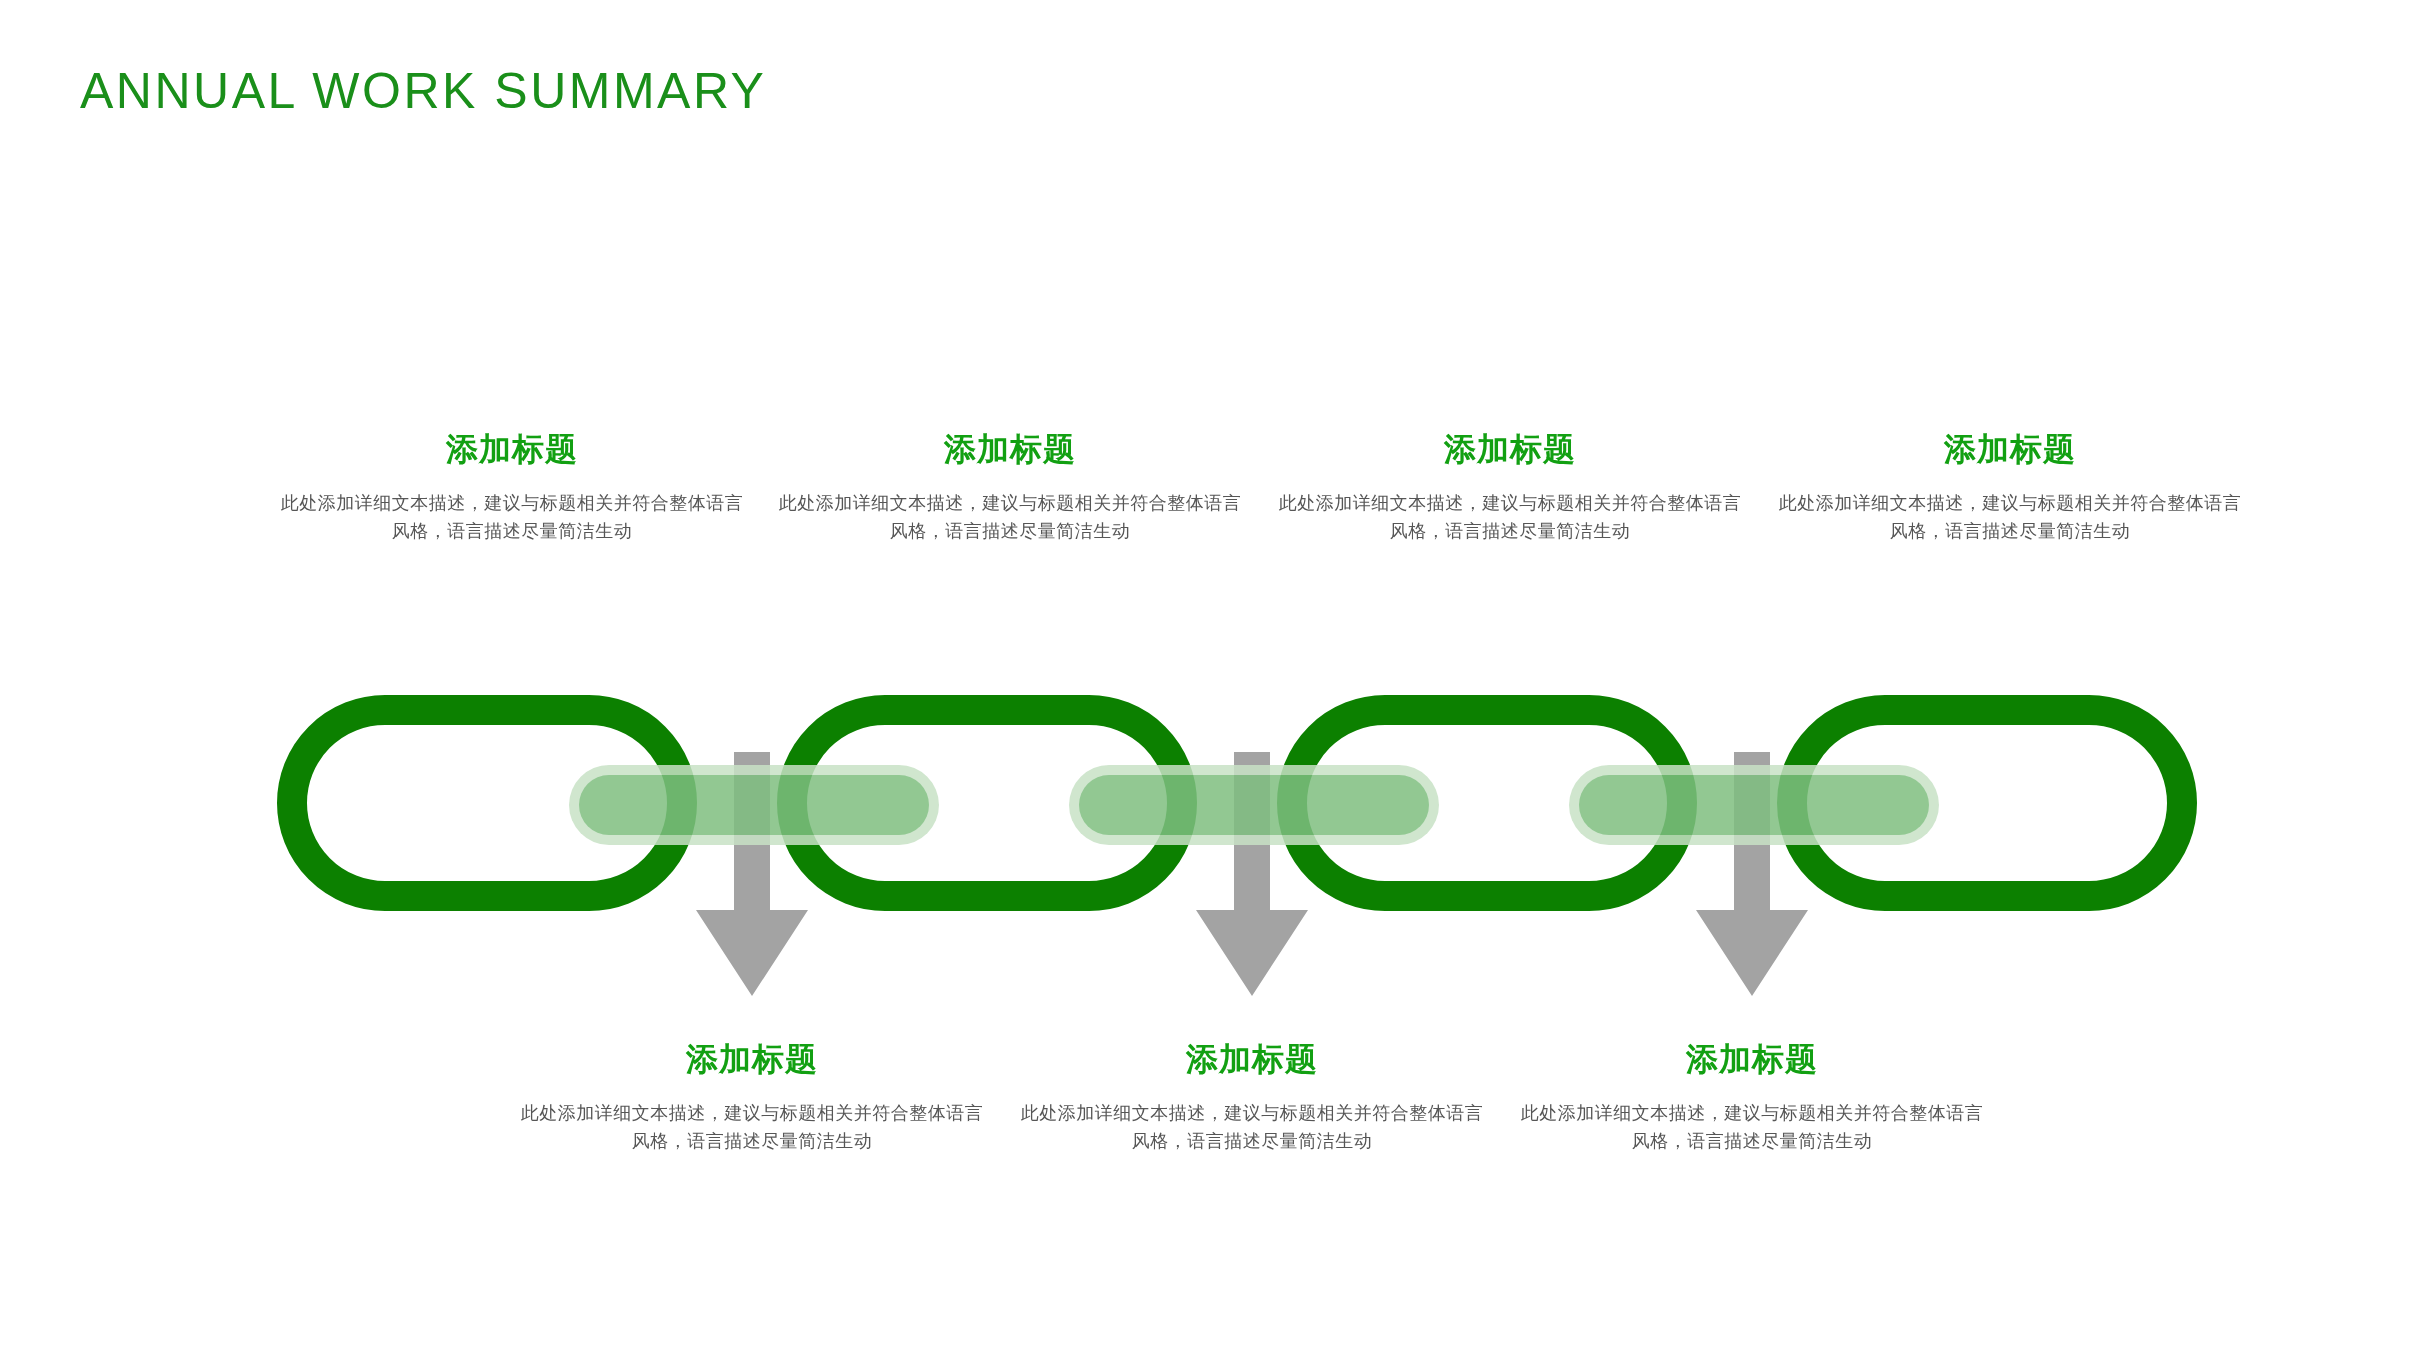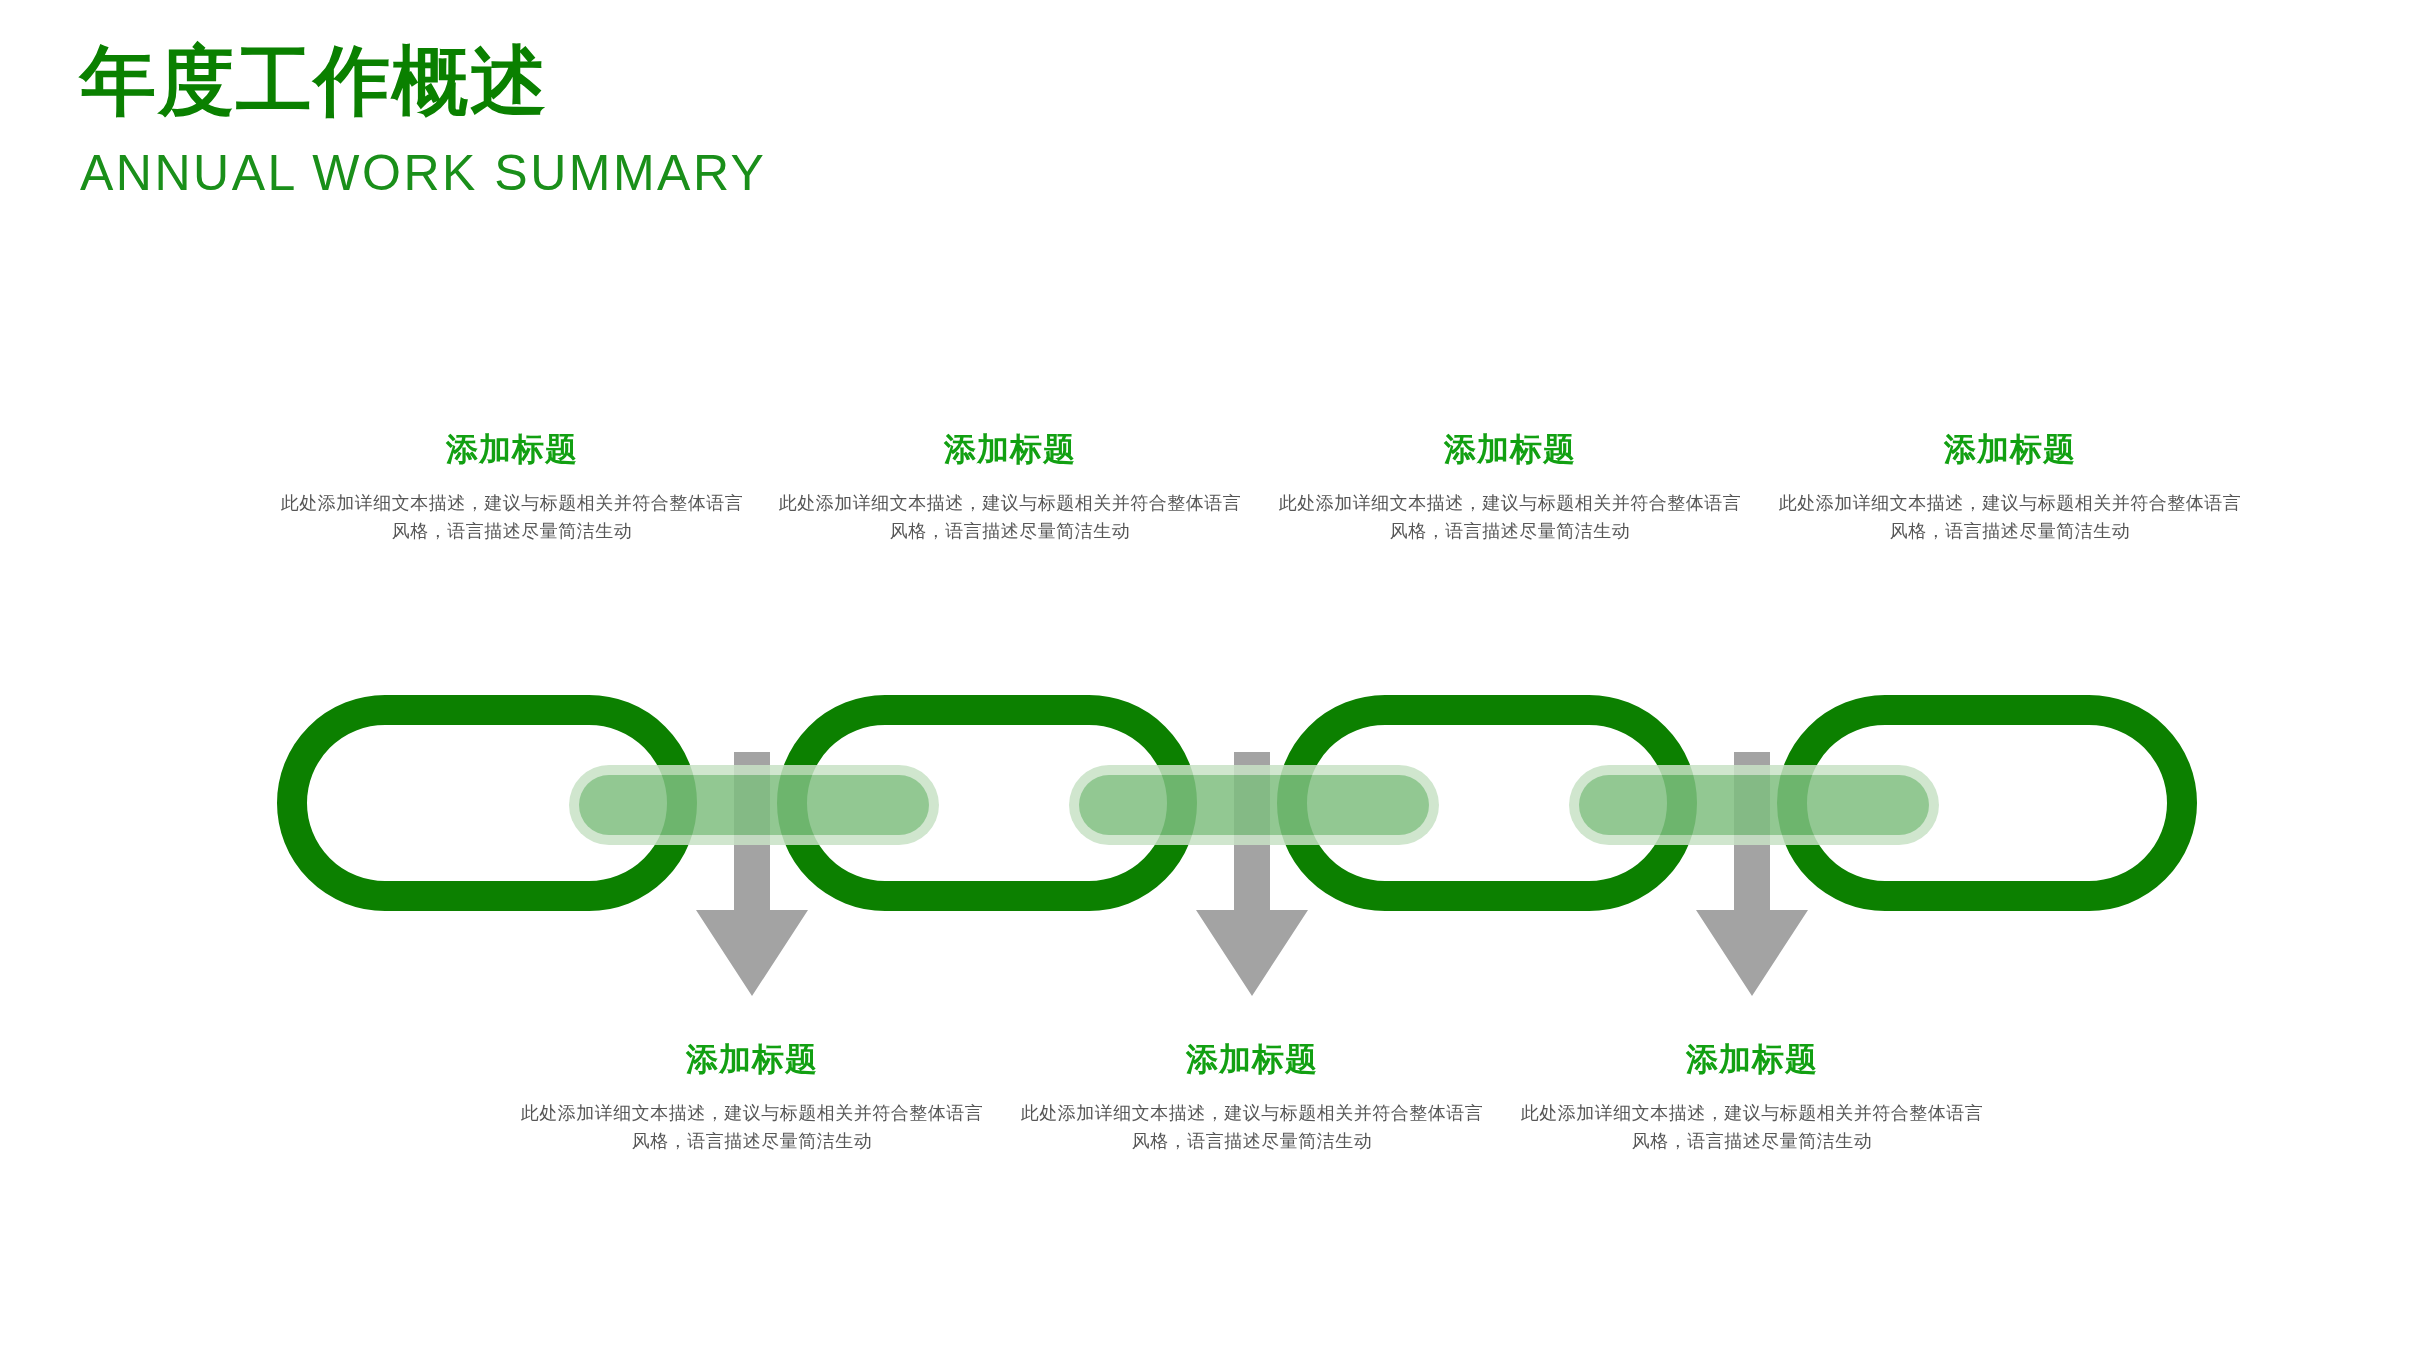--- a/index.html
+++ b/index.html
@@ -91,21 +91,20 @@
     top: 640px;
     width: 2418px;
     height: 400px;
     overflow: visible;
   }
 </style>
 </head>
 <body>
 
 <div id="header">
-  <div id="page-title">年度工作概述</div>
   <div id="page-subtitle">ANNUAL WORK SUMMARY</div>
 </div>
 
 <div id="diagram">
 
   <svg id="chain-svg" viewBox="0 0 2418 400">
     <defs>
 
       <g id="down-arrow-shape">
         <path d="M -18,-48 L 18,-48 L 18,110 L 56,110 L 0,196 L -56,110 L -18,110 Z"></path>

